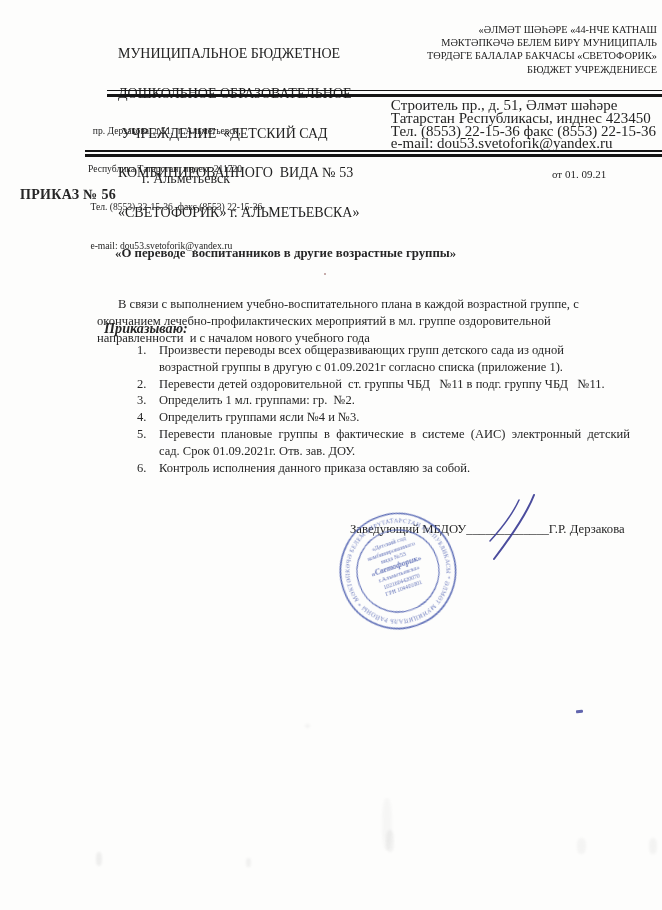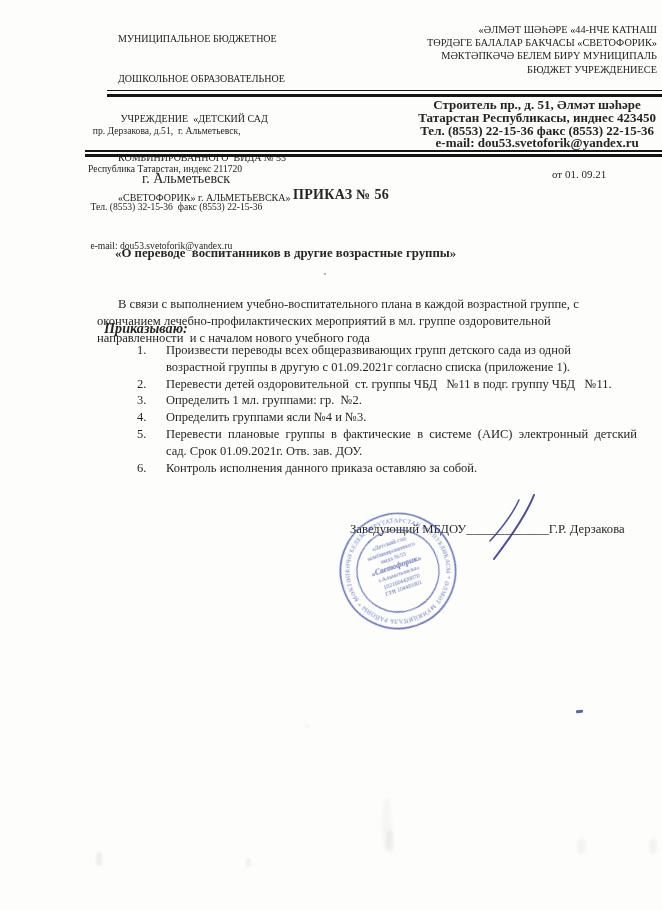--- a/index.html
+++ b/index.html
@@ -5,47 +5,47 @@
   html,body { margin:0; padding:0; background:#e8e8e8; }
   .page {
     position:relative; width:662px; height:910px; margin:0 auto;
     background:#fdfdfc; overflow:hidden;
     font-family:"Liberation Serif","DejaVu Serif",serif;
     color:#262626;
   }
 
   
   .org-left {
-    position:absolute; left:118px; top:6px; width:220px;
-    font-size:10px; line-height:13.2px; white-space:pre; color:#222;
+    position:absolute; left:118px; top:21px; width:220px;
+    font-size:14px; line-height:13.2px; white-space:pre; color:#222;
   }
   .org-right {
     position:absolute; right:5px; top:23px; width:310px; text-align:right;
     font-size:10.3px; line-height:13.2px; color:#222;
   }
   .rule { position:absolute; right:0; background:#151515; }
   .rule-top-thin  { left:107px; top:90px;    height:1.3px; }
   .rule-top-thick { left:107px; top:93.5px;  height:3.8px; }
   .rule-bot-thin  { left:85px;  top:150px;   height:1.5px; }
   .rule-bot-thick { left:85px;  top:153.5px; height:3.5px; }
 
   .contacts-left {
     position:absolute; left:88px; top:99px;
     font-size:9.6px; line-height:12.8px; white-space:pre; color:#242424;
   }
   .contacts-right {
-    position:absolute; right:6px; top:99px; text-align:center;
-    font-size:13px; line-height:12.8px; color:#242424;font-weight:bold;
+    position:absolute; right:6px; top:99px; text-align:left;
+    font-size:15px; line-height:12.8px; color:#242424;
   }
 
   
   .meta-city { position:absolute; left:118px; top:171px; font-size:14px;margin-left:24px; }
   .meta-date { position:absolute; left:552px; top:168px; font-size:11px; }
   .order-title {
-    position:absolute; left:0; right:0; top:187px; text-align:center;
+    position:absolute; left:0; right:0; top:187px; text-align:left;
     font-size:14px; font-weight:bold; letter-spacing:.3px;margin-left:20px;
   }
   .subject {
     position:absolute; left:115px; top:246px;
     font-size:12.8px; font-weight:bold; white-space:pre;
   }
 
   
   .preamble {
     position:absolute; left:97px; top:272px; width:540px;
@@ -56,21 +56,21 @@
   .decree {
     position:absolute; left:96px; top:320px;
     font-size:14.2px; font-weight:bold; font-style:italic;margin-left:8px;
   }
   .items {
     position:absolute; left:137px; top:342px; width:521px;
     font-size:12.5px; line-height:16.8px;
   }
   .item { display:flex; align-items:flex-start; }
   .item-num { flex:none; width:14px; }
-  .item-text { margin-left:15px; white-space:pre-wrap; }
+  .item-text { margin-left:8px; white-space:pre-wrap; }
 
   
   .signature-row {
     position:absolute; left:350px; top:522px;
     font-size:12.7px; white-space:pre;
   }
 
   
   .stamp {
     position:absolute; left:336px; top:509px; width:124px; height:124px;
@@ -103,22 +103,22 @@
 
   <div class="org-left">
     <div>МУНИЦИПАЛЬНОЕ БЮДЖЕТНОЕ</div>
     <div>ДОШКОЛЬНОЕ ОБРАЗОВАТЕЛЬНОЕ</div>
     <div> УЧРЕЖДЕНИЕ  «ДЕТСКИЙ САД</div>
     <div>КОМБИНИРОВАННОГО  ВИДА № 53</div>
     <div>«СВЕТОФОРИК» г. АЛЬМЕТЬЕВСКА»</div>
   </div>
   <div class="org-right">
     <div>«ӘЛМӘТ ШӘҺӘРЕ «44-НЧЕ КАТНАШ</div>
+    <div>МӘКТӘПКӘЧӘ БЕЛЕМ БИРҮ МУНИЦИПАЛЬ</div>
     <div>ТӨРДӘГЕ БАЛАЛАР БАКЧАСЫ «СВЕТОФОРИК»</div>
-    <div>МӘКТӘПКӘЧӘ БЕЛЕМ БИРҮ МУНИЦИПАЛЬ</div>
     <div>БЮДЖЕТ УЧРЕЖДЕНИЕСЕ</div>
   </div>
 
   <div class="rule rule-top-thin"></div>
   <div class="rule rule-top-thick"></div>
 
   <div class="contacts-left">
     <div>  пр. Дерзакова, д.51,  г. Альметьевск,</div>
     <div>Республика Татарстан, индекс 211720</div>
     <div> Тел. (8553) 32-15-36  факс (8553) 22-15-36</div>

